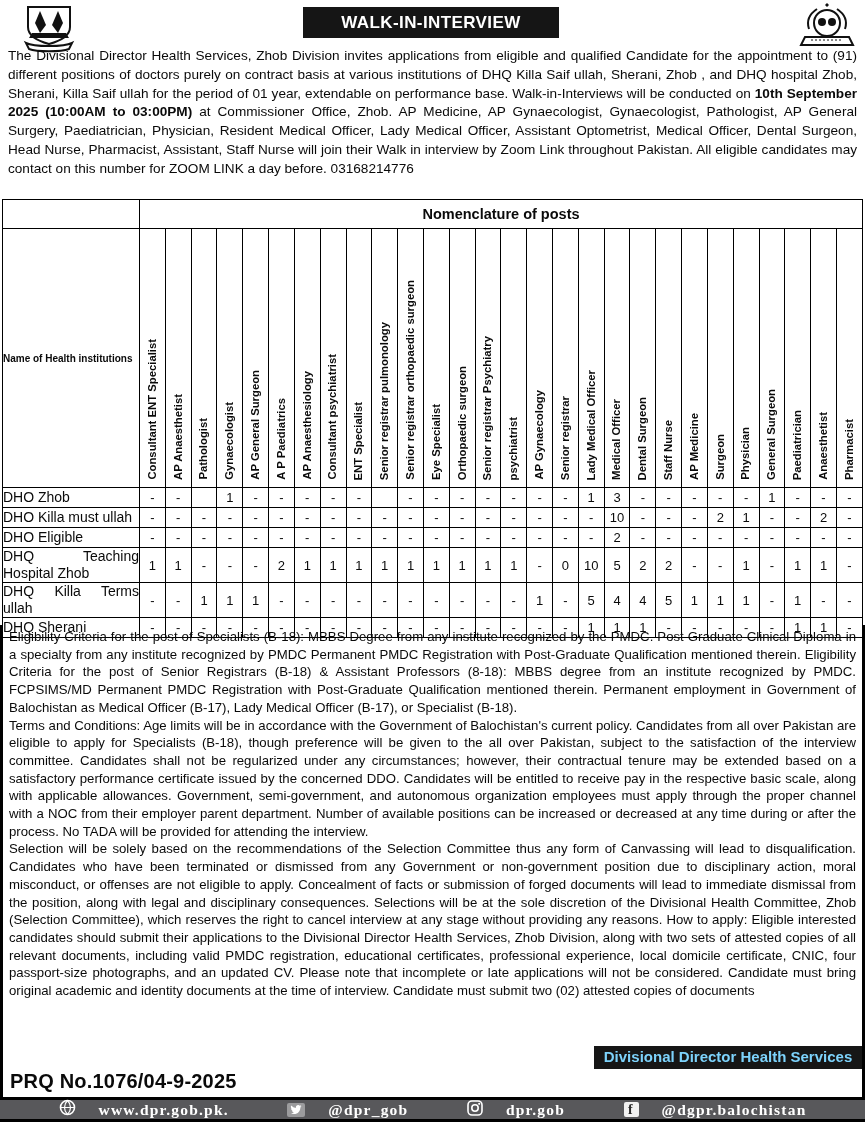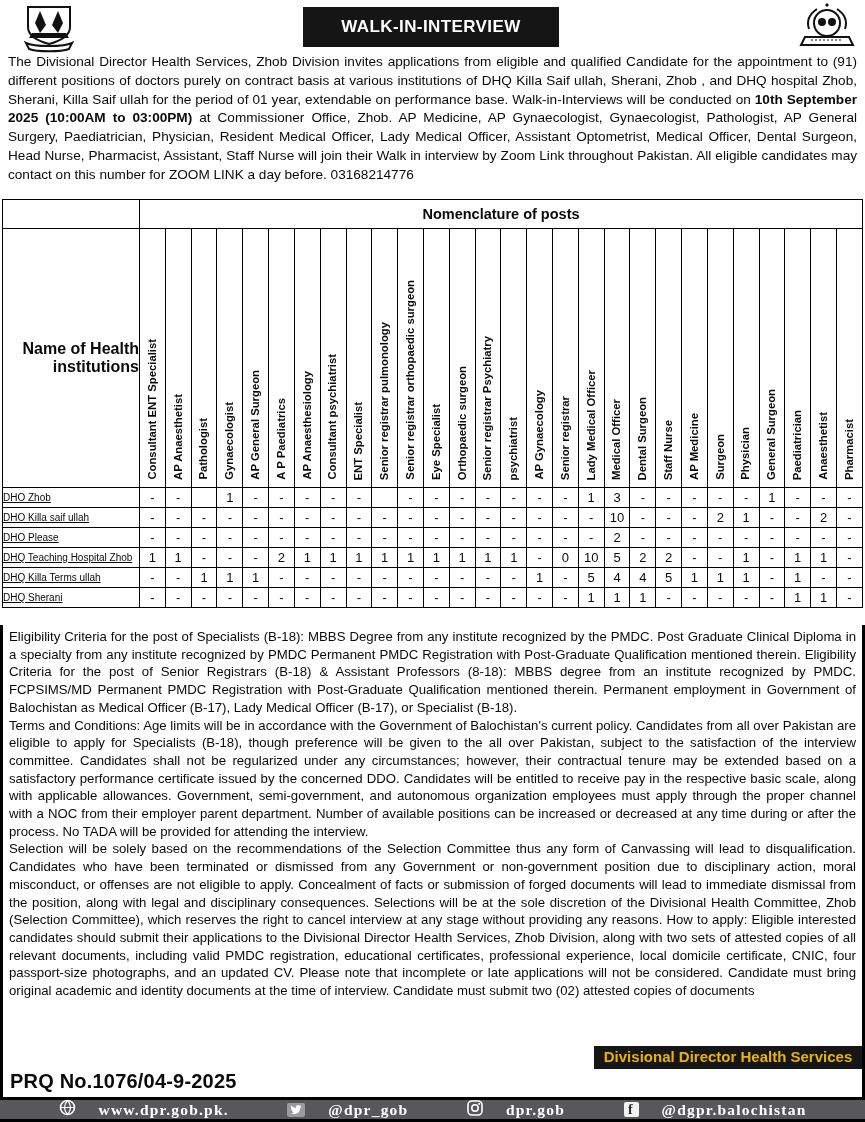--- a/index.html
+++ b/index.html
@@ -1,49 +1,49 @@
 <!DOCTYPE html>
 <html><head>
 <meta charset="utf-8">
 <style>
   html,body{margin:0;padding:0;background:#e8e8e8;}
   .ad{position:relative;width:865px;height:1122px;background:#fff;overflow:hidden;
       font-family:"Liberation Sans", sans-serif;color:#0a0a0a;}
   
   .top{position:absolute;top:0;left:0;width:865px;height:46px;}
-  .title-box{position:absolute;left:303px;top:7px;width:256px;height:40px;background:#151515;
+  .title-box{position:absolute;left:303px;top:7px;width:256px;height:31px;background:#151515;
       display:flex;align-items:center;justify-content:center;}
   .title-box span{color:#fff;font-weight:bold;font-size:17px;letter-spacing:.4px;}
   .logo-left{position:absolute;left:20px;top:3px;}
   .logo-right{position:absolute;right:6px;top:3px;}
   
   .intro{position:absolute;top:47px;left:8px;width:849px;height:152px;overflow:hidden;
-      font-size:13.6px;line-height:18.8px;text-align:justify;margin-top:6px;}
+      font-size:13.6px;line-height:18.8px;text-align:justify;}
   .intro b{font-weight:bold;}
   
   .table-wrap{position:absolute;top:199px;left:2px;width:704px;}
   table.posts{border-collapse:collapse;table-layout:fixed;width:861px;}
   table.posts th,table.posts td{border:1px solid #000;padding:0;}
   .corner-top,.namehead{width:136px;}
   .gh{height:28px;font-weight:bold;font-size:14.5px;text-align:center;}
-  .namehead{font-size:16px;font-weight:bold;text-align:right;vertical-align:middle;
+  .namehead{font-size:10px;font-weight:bold;text-align:left;vertical-align:middle;
       padding:0 10px;}
   .vhead{height:258px;vertical-align:bottom;text-align:center;}
   .vhead span{display:inline-block;writing-mode:vertical-rl;transform:rotate(180deg);
       font-size:11.3px;font-weight:bold;white-space:nowrap;line-height:1;padding-top:3px;
       max-height:252px;}
-  td.rowname{font-size:10px;text-align:justify;padding:2px 3px 2px 4px;line-height:17px;text-decoration:underline;}
+  td.rowname{font-size:14px;text-align:justify;padding:2px 3px 2px 4px;line-height:17px;}
   td.val{text-align:center;font-size:13px;height:19px;font-weight:500;}
   
   .legal-wrap{position:absolute;top:625px;left:0;width:865px;height:472px;
       border-left:3px solid #000;border-right:3px solid #000;box-sizing:border-box;}
   .legal{padding:3px 6px 0 6px;font-size:13.2px;line-height:17.7px;text-align:justify;
       height:400px;overflow:hidden;}
   .legal b{font-weight:normal;}
-  .sig{position:absolute;right:0;bottom:28px;width:268px;background:#161616;color:#eab308;
+  .sig{position:absolute;right:0;bottom:28px;width:268px;background:#161616;color:#7dd3fc;
       text-align:center;font-weight:bold;font-size:15px;line-height:16.5px;padding:3px 0 4px;}
   .prq{position:absolute;left:7px;bottom:4px;font-weight:bold;font-size:20px;letter-spacing:.2px;}
   
   .social{position:absolute;left:0;top:1097px;width:865px;height:25px;box-sizing:border-box;
       background:#58585b;border-top:3px solid #000;border-bottom:3px solid #000;
       display:flex;align-items:center;justify-content:space-evenly;}
   .social .item{display:flex;align-items:center;gap:23px;color:#fff;
       font-family:"Liberation Serif", serif;font-weight:bold;font-size:15.5px;letter-spacing:1.2px;}
   .fb-badge{width:15px;height:15px;background:#f2f2f2;color:#2a2a2a;border-radius:2px;
       display:flex;align-items:center;justify-content:center;
@@ -152,21 +152,21 @@
             <td class="val">-</td>
             <td class="val">-</td>
             <td class="val">-</td>
             <td class="val">-</td>
             <td class="val">1</td>
             <td class="val">-</td>
             <td class="val">-</td>
             <td class="val">-</td>
           </tr>
           <tr>
-            <td class="rowname">DHO Killa saif ullah</td>
+            <td class="rowname">DHO Killa must ullah</td>
             <td class="val">-</td>
             <td class="val">-</td>
             <td class="val">-</td>
             <td class="val">-</td>
             <td class="val">-</td>
             <td class="val">-</td>
             <td class="val">-</td>
             <td class="val">-</td>
             <td class="val">-</td>
             <td class="val">-</td>
@@ -183,21 +183,21 @@
             <td class="val">-</td>
             <td class="val">-</td>
             <td class="val">2</td>
             <td class="val">1</td>
             <td class="val">-</td>
             <td class="val">-</td>
             <td class="val">2</td>
             <td class="val">-</td>
           </tr>
           <tr>
-            <td class="rowname">DHO Please</td>
+            <td class="rowname">DHO Eligible</td>
             <td class="val">-</td>
             <td class="val">-</td>
             <td class="val">-</td>
             <td class="val">-</td>
             <td class="val">-</td>
             <td class="val">-</td>
             <td class="val">-</td>
             <td class="val">-</td>
             <td class="val">-</td>
             <td class="val">-</td>

